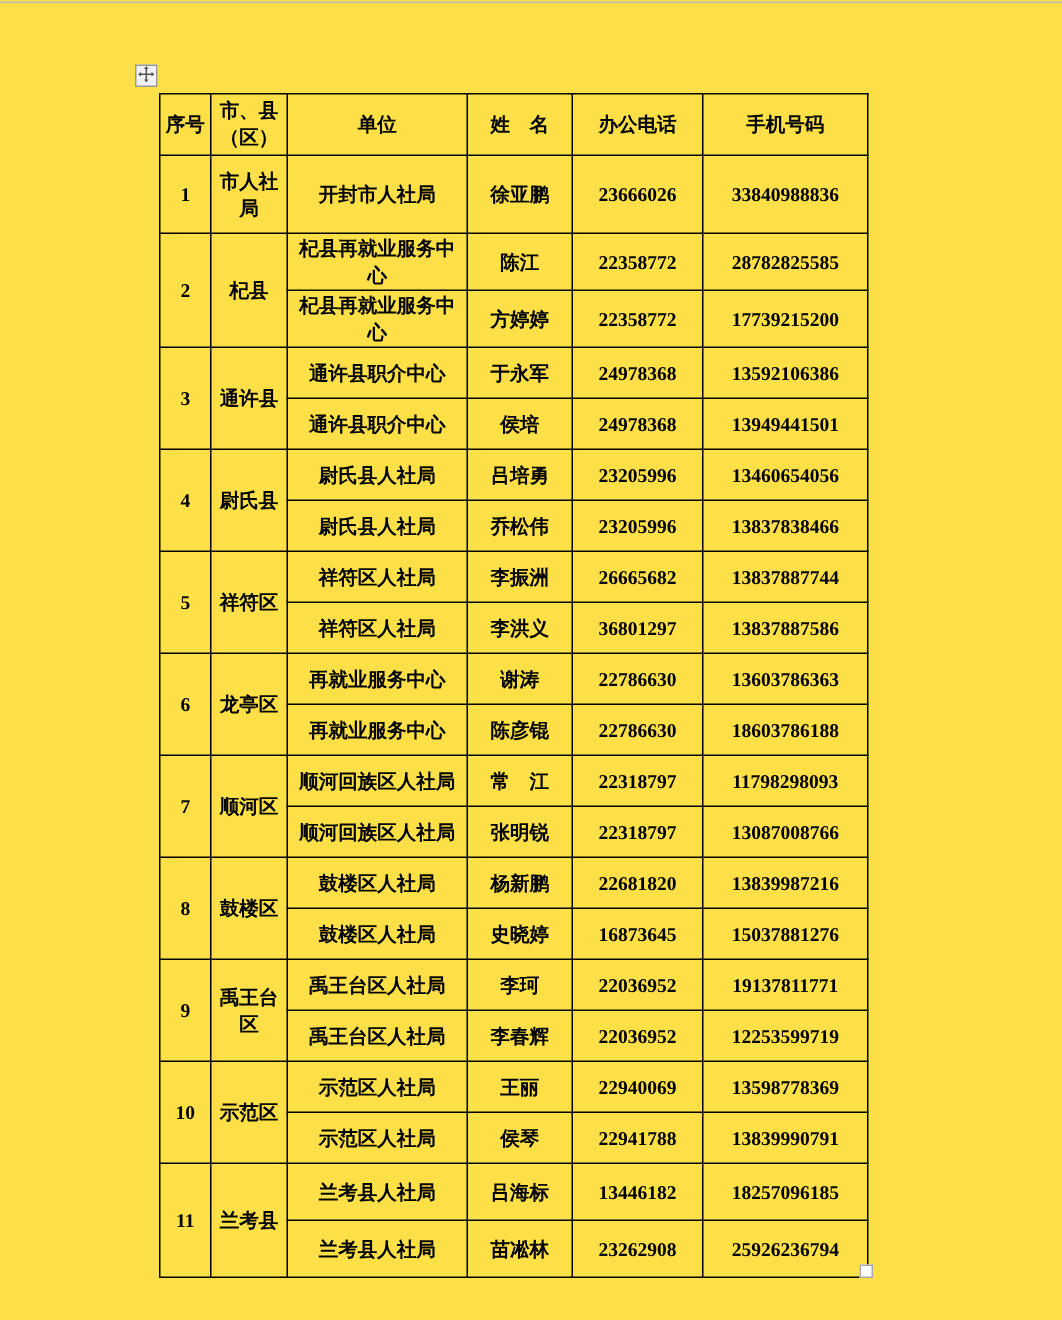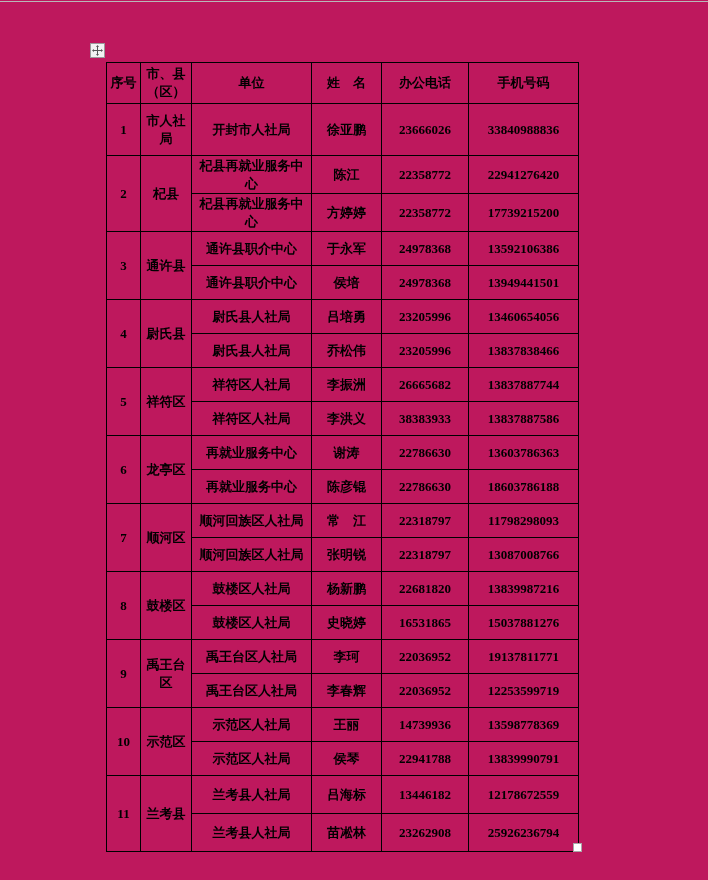--- a/index.html
+++ b/index.html
@@ -1,21 +1,21 @@
 <!DOCTYPE html>
 <html><head>
 <meta charset="utf-8">
 <style>
   * { margin: 0; padding: 0; box-sizing: border-box; }
   html, body { background: #ffffff; }
   .page {
     position: relative;
     width: 708px;
     height: 880px;
-    background: #be185d;
+    background: #fde047;
     font-family: "Liberation Serif", "DejaVu Serif", serif;
     color: #000000;
     overflow: hidden;
     padding-left: 36px;
   }
   .page-top-edge {
     position: absolute;
     left: 0; top: 1px;
     width: 100%; height: 1px;
     background: #b8b8b8;
@@ -112,21 +112,21 @@
           <td>徐亚鹏</td>
           <td>23666026</td>
           <td>33840988836</td>
         </tr>
         <tr style="height: 34px;">
           <td rowspan="2">2</td>
           <td rowspan="2">杞县</td>
           <td>杞县再就业服务中心</td>
           <td>陈江</td>
           <td>22358772</td>
-          <td>22941276420</td>
+          <td>28782825585</td>
         </tr>
         <tr style="height: 34px;">
           <td>杞县再就业服务中心</td>
           <td>方婷婷</td>
           <td>22358772</td>
           <td>17739215200</td>
         </tr>
         <tr style="height: 34px;">
           <td rowspan="2">3</td>
           <td rowspan="2">通许县</td>
@@ -159,21 +159,21 @@
           <td rowspan="2">5</td>
           <td rowspan="2">祥符区</td>
           <td>祥符区人社局</td>
           <td>李振洲</td>
           <td>26665682</td>
           <td>13837887744</td>
         </tr>
         <tr style="height: 34px;">
           <td>祥符区人社局</td>
           <td>李洪义</td>
-          <td>38383933</td>
+          <td>36801297</td>
           <td>13837887586</td>
         </tr>
         <tr style="height: 34px;">
           <td rowspan="2">6</td>
           <td rowspan="2">龙亭区</td>
           <td>再就业服务中心</td>
           <td>谢涛</td>
           <td>22786630</td>
           <td>13603786363</td>
         </tr>
@@ -201,21 +201,21 @@
           <td rowspan="2">8</td>
           <td rowspan="2">鼓楼区</td>
           <td>鼓楼区人社局</td>
           <td>杨新鹏</td>
           <td>22681820</td>
           <td>13839987216</td>
         </tr>
         <tr style="height: 34px;">
           <td>鼓楼区人社局</td>
           <td>史晓婷</td>
-          <td>16531865</td>
+          <td>16873645</td>
           <td>15037881276</td>
         </tr>
         <tr style="height: 34px;">
           <td rowspan="2">9</td>
           <td rowspan="2">禹王台区</td>
           <td>禹王台区人社局</td>
           <td>李珂</td>
           <td>22036952</td>
           <td>19137811771</td>
         </tr>
@@ -223,36 +223,36 @@
           <td>禹王台区人社局</td>
           <td>李春辉</td>
           <td>22036952</td>
           <td>12253599719</td>
         </tr>
         <tr style="height: 34px;">
           <td rowspan="2">10</td>
           <td rowspan="2">示范区</td>
           <td>示范区人社局</td>
           <td>王丽</td>
-          <td>14739936</td>
+          <td>22940069</td>
           <td>13598778369</td>
         </tr>
         <tr style="height: 34px;">
           <td>示范区人社局</td>
           <td>侯琴</td>
           <td>22941788</td>
           <td>13839990791</td>
         </tr>
         <tr style="height: 38px;">
           <td rowspan="2">11</td>
           <td rowspan="2">兰考县</td>
           <td>兰考县人社局</td>
           <td>吕海标</td>
           <td>13446182</td>
-          <td>12178672559</td>
+          <td>18257096185</td>
         </tr>
         <tr style="height: 38px;">
           <td>兰考县人社局</td>
           <td>苗凇林</td>
           <td>23262908</td>
           <td>25926236794</td>
         </tr>
       </tbody>
   </table>
 

